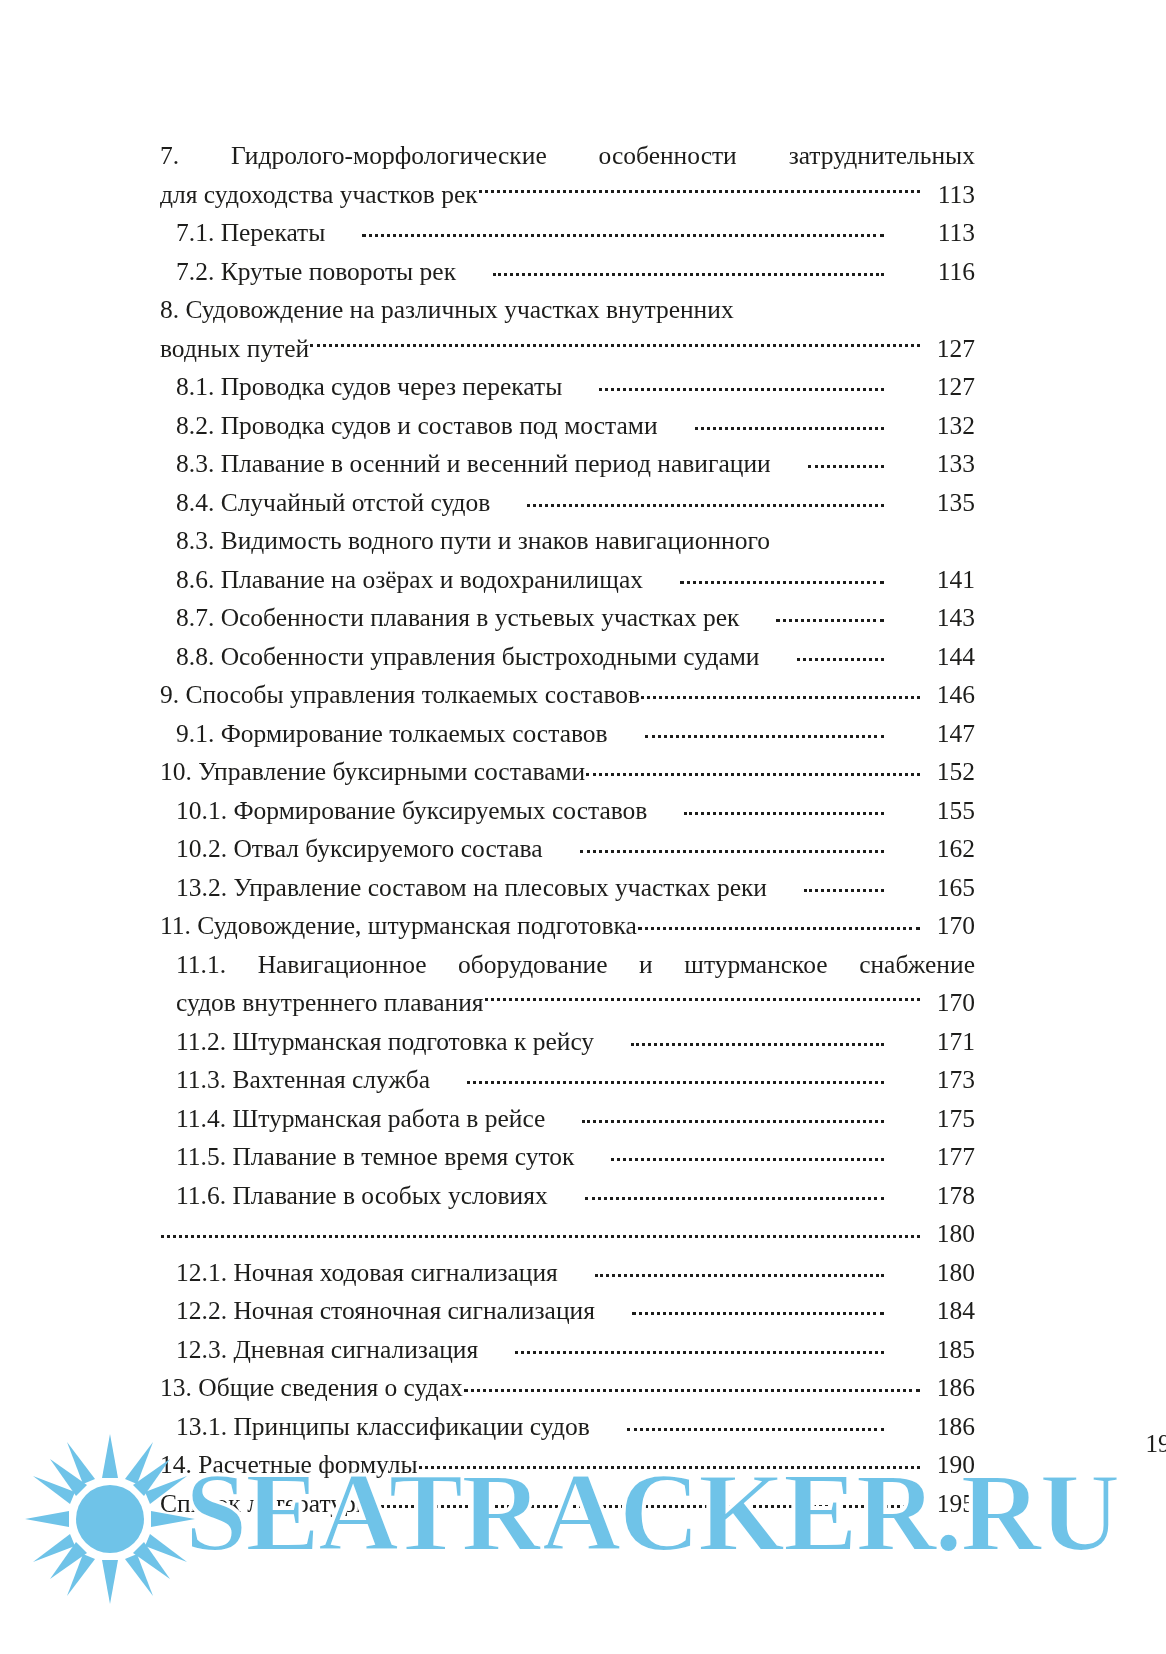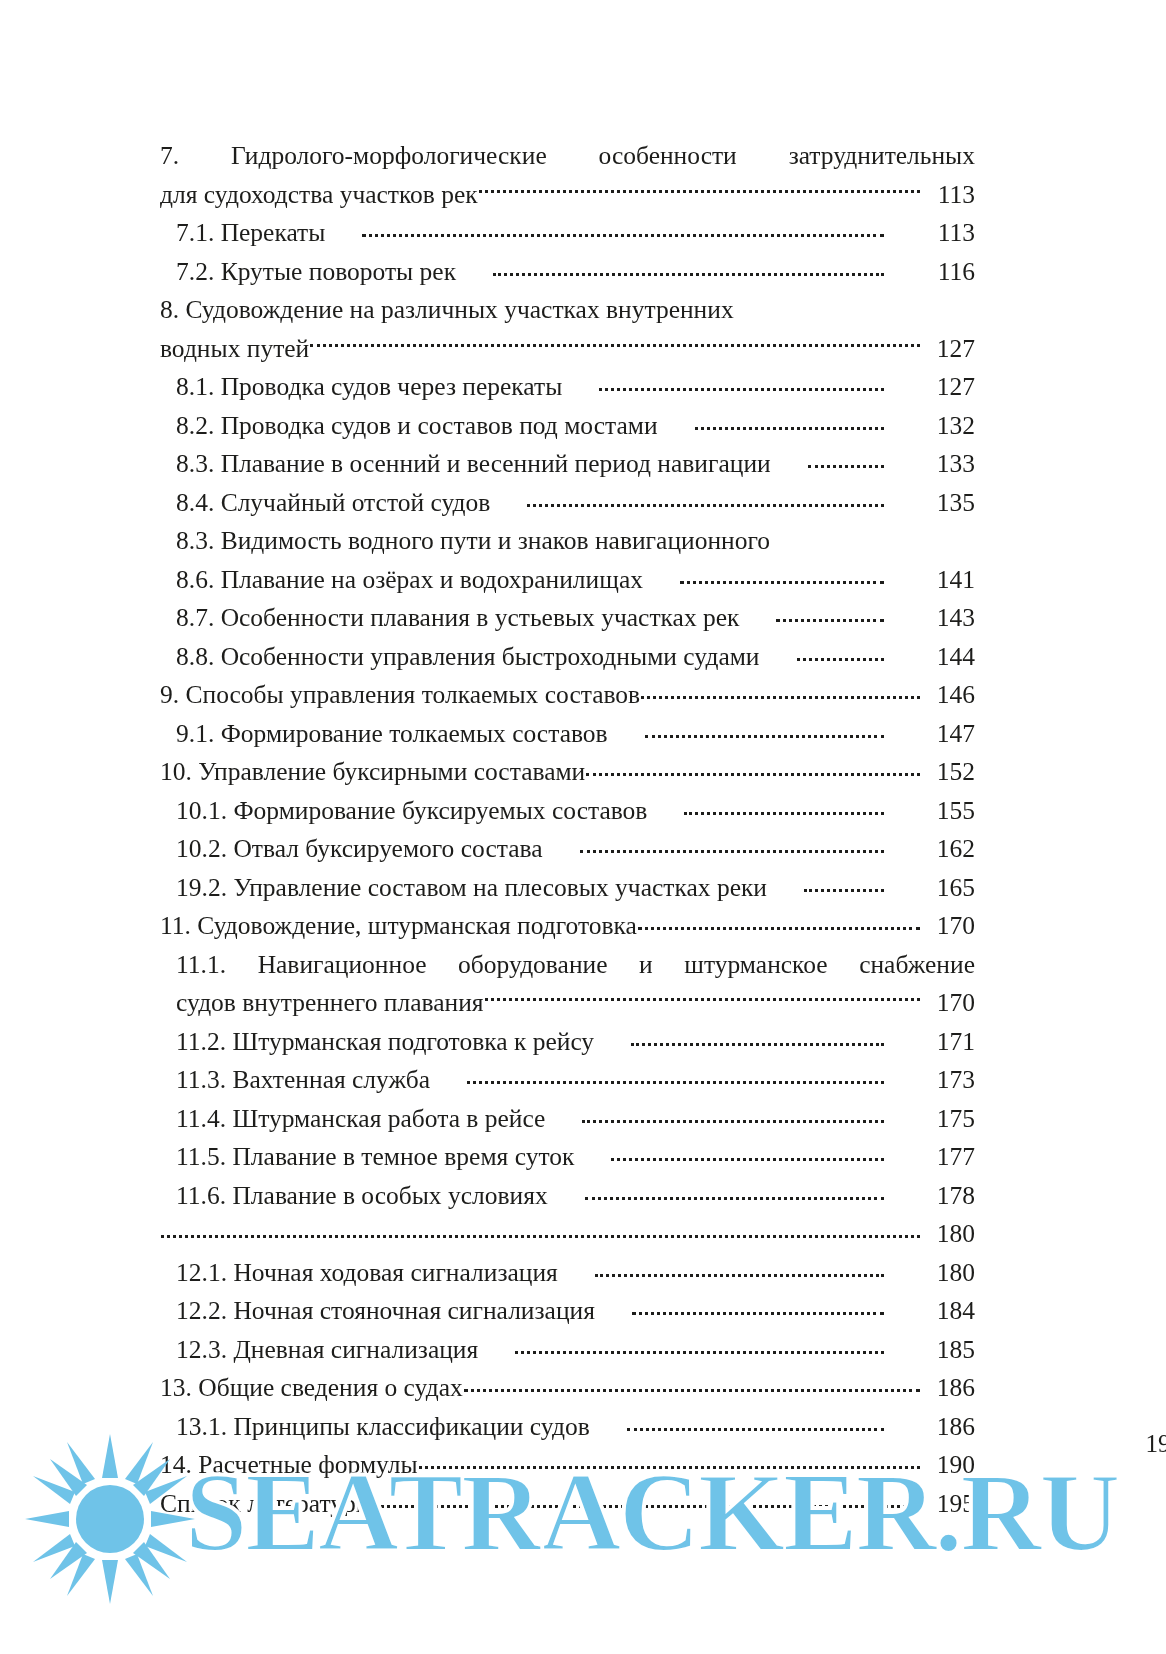--- a/index.html
+++ b/index.html
@@ -211,21 +211,21 @@
         <span class="entry-text">10.1. Формирование буксируемых составов</span>
         <span class="dots"></span>
         <span class="page-num">155</span>
       </div>
       <div class="toc-entry lvl1">
         <span class="entry-text">10.2. Отвал буксируемого состава</span>
         <span class="dots"></span>
         <span class="page-num">162</span>
       </div>
       <div class="toc-entry lvl1">
-        <span class="entry-text">19.2. Управление составом на плесовых участках реки</span>
+        <span class="entry-text">13.2. Управление составом на плесовых участках реки</span>
         <span class="dots"></span>
         <span class="page-num">165</span>
       </div>
       <div class="toc-entry lvl0">
         <span class="entry-text">11. Судовождение, штурманская подготовка</span>
         <span class="dots"></span>
         <span class="page-num">170</span>
       </div>
       <div class="wrap-entry lvl1">
         <div class="wrap-first">11.1.  Навигационное  оборудование  и  штурманское  снабжение</div>

